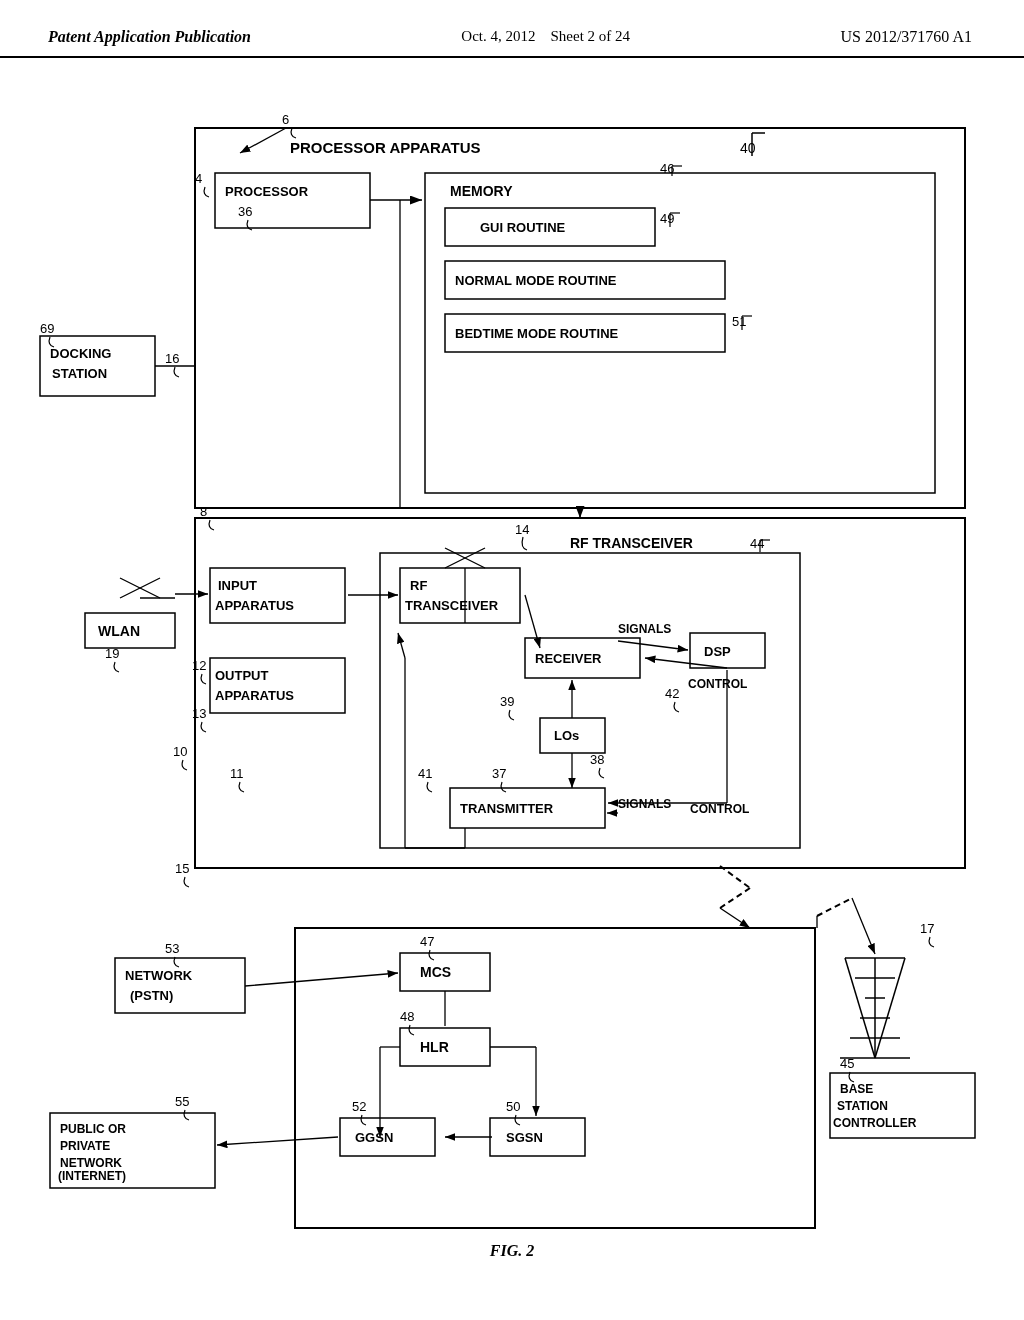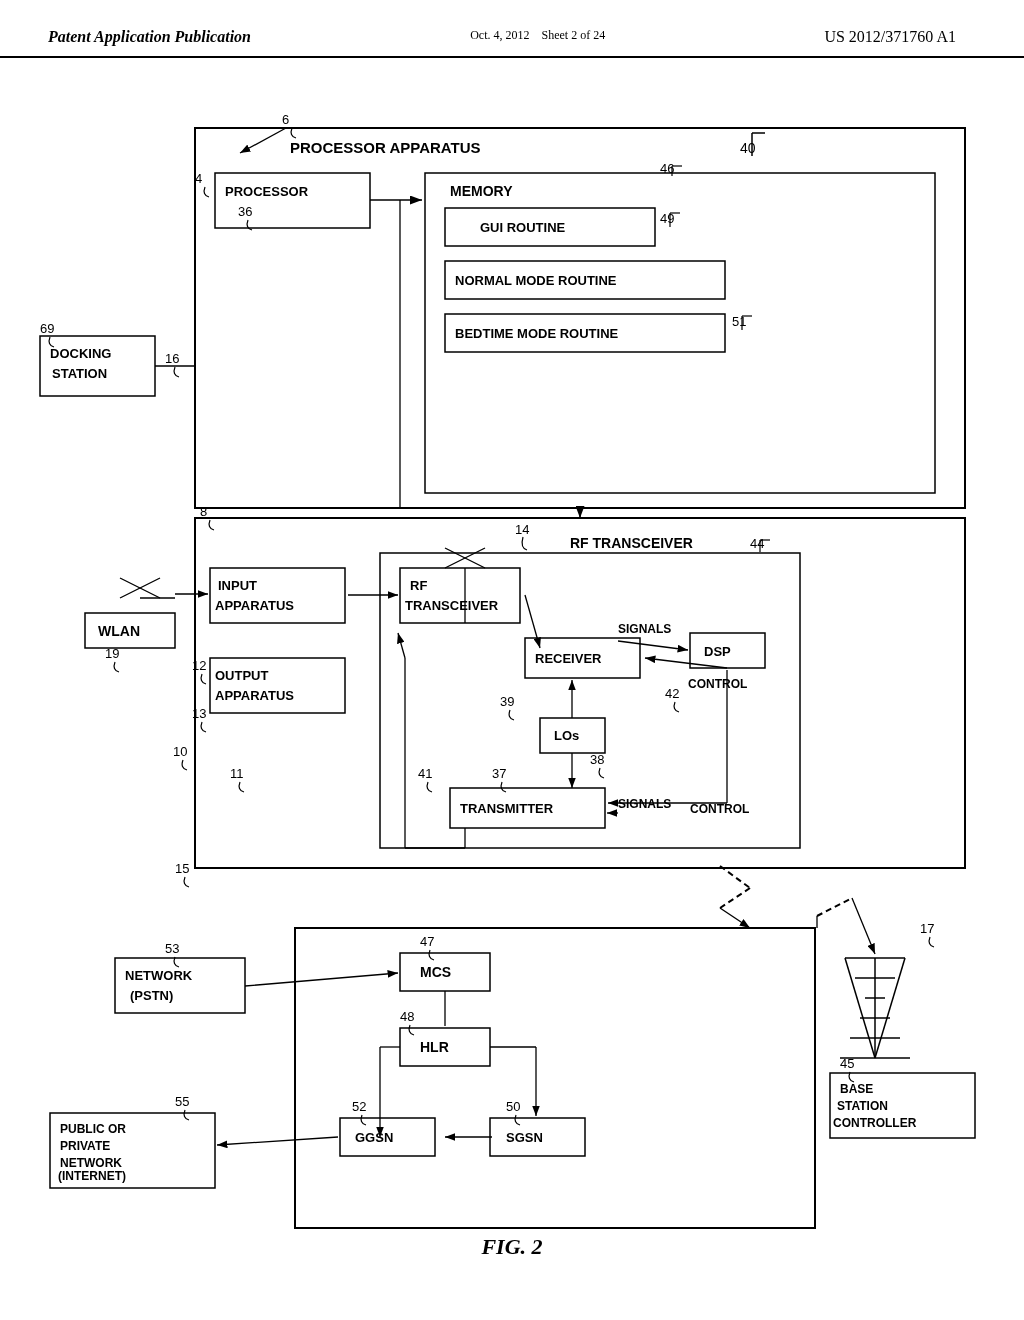--- a/index.html
+++ b/index.html
@@ -10,31 +10,31 @@
       font-family: 'Times New Roman', Times, serif;
       position: relative;
       overflow: hidden;
     }
 
     
     .header {
       display: flex;
       justify-content: space-between;
       align-items: flex-start;
-      padding: 28px 68px 0 48px;
+      padding: 28px 52px 0 48px;
       border-bottom: 2px solid #000;
       padding-bottom: 10px;
     }
     .header-left {
       font-size: 16px;
       font-weight: bold;
       font-style: italic;
     }
     .header-center {
-      font-size: 12px;
+      font-size: 15px;
       text-align: center;
     }
 
     
     .diagram-area {
       position: relative;
       width: 100%;
       height: 1220px;
     }
 
@@ -343,14 +343,14 @@
     <text x="175" y="815" font-family="Arial, sans-serif" font-size="13">15</text>
 
     <path d="M185,819 Q182,827 189,829" stroke="#000" stroke-width="1.2" fill="none"></path>
 
     <line x1="580" y1="450" x2="580" y2="460" stroke="#000" stroke-width="1.5" marker-end="url(#arrowhead)"></line>
     <line x1="400" y1="450" x2="580" y2="450" stroke="#000" stroke-width="1.3"></line>
     <line x1="400" y1="142" x2="400" y2="450" stroke="#000" stroke-width="1.3"></line>
 
   </svg>
 
-  <div class="fig-label" style="position:absolute;bottom:18px;left:50%;transform:translateX(-50%);font-size:22px;font-style:italic;font-weight:bold;font-family:'Times New Roman',serif;">FIG. 2</div>
+  <div class="fig-label" style="position:absolute;bottom:18px;left:50%;transform:translateX(-50%);font-size:16px;font-style:italic;font-weight:bold;font-family:'Times New Roman',serif;">FIG. 2</div>
 </div>
 
 </body></html>

